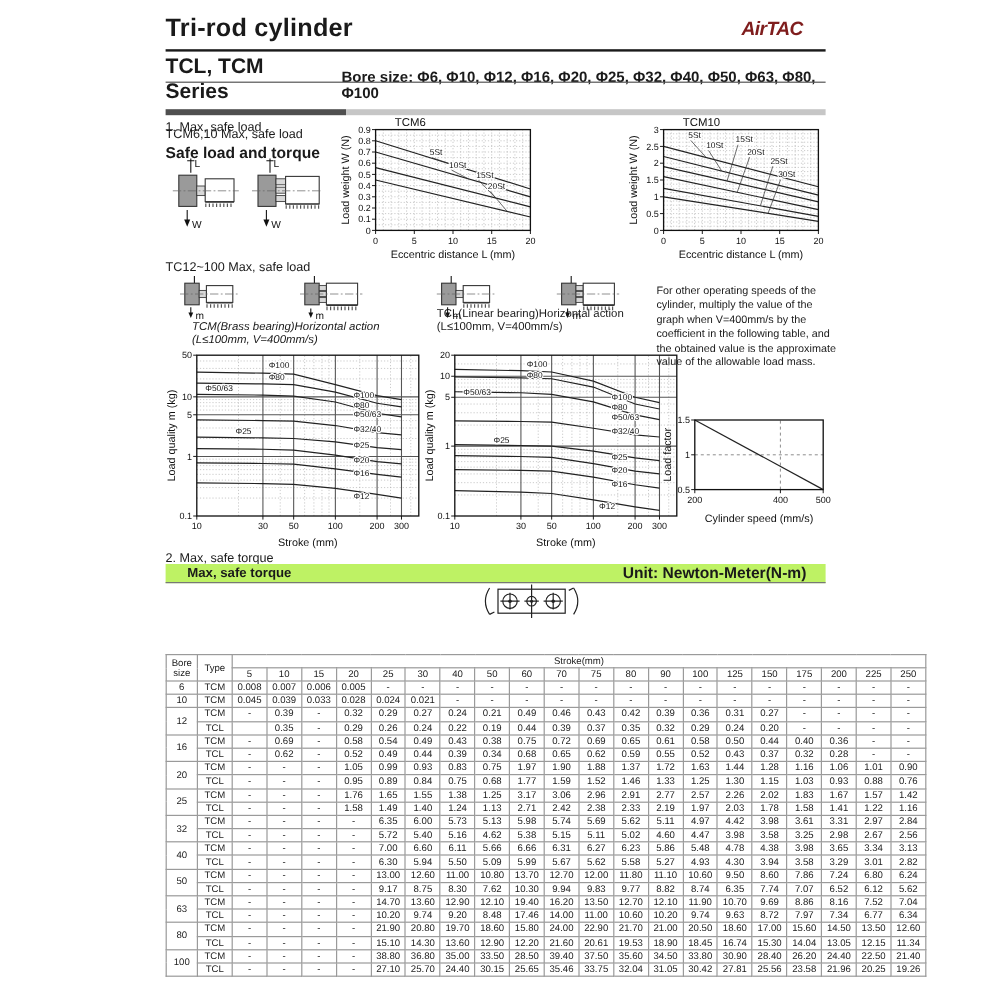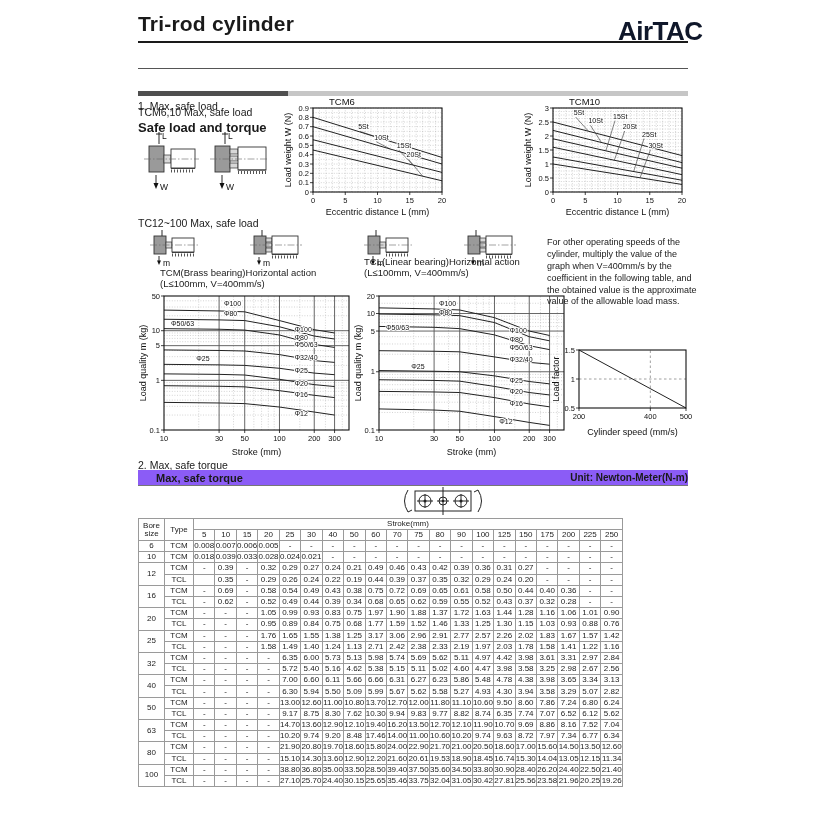--- a/index.html
+++ b/index.html
@@ -1,36 +1,36 @@
 <!DOCTYPE html>
 <html><head>
 <meta charset="utf-8">
 <style>
   html,body{margin:0;padding:0;background:#fff;}
   .page{position:relative;width:820px;height:820px;background:#fff;overflow:hidden;
         font-family:"Liberation Sans",sans-serif;color:#1a1a1a;}
   .abs{position:absolute;}
   
   .h1{font-size:21px;font-weight:bold;letter-spacing:.2px;}
-  .logo{font-size:26px;font-weight:bold;color:#0f172a;letter-spacing:-.5px;}
+  .logo{font-size:16px;font-weight:bold;color:#7f1d1d;letter-spacing:-.5px;font-style:italic;}
   .rule{background:#1a1a1a;}
   .series{font-size:17.5px;font-weight:bold;}
   .boreline{font-size:12.5px;font-weight:bold;}
   .secTitle{font-size:13px;font-weight:bold;margin-top:45px;}
   .secBar{height:5px;background:linear-gradient(to right,#4f4f4f 0 150px,#c6c6c6 150px 100%);}
   .small{font-size:10.5px;}
   .cap{font-size:9.5px;line-height:1.18;}
   .note{font-size:9px;line-height:1.32;width:150px;}
   
-  .tbar{width:550px;height:15px;background:#8b5cf6;display:flex;justify-content:space-between;
+  .tbar{width:550px;height:15px;background:#bef264;display:flex;justify-content:space-between;
         align-items:center;border-bottom:1px solid #777;}
   .tbar .lt{font-size:11px;font-weight:bold;padding-left:18px;}
-  .tbar .rt{font-size:10px;font-weight:bold;padding-right:0;}
+  .tbar .rt{font-size:13px;font-weight:bold;padding-right:16px;}
   
-  table{border-collapse:collapse;table-layout:fixed;width:485px;font-size:8px;border:1.5px solid #555;}
+  table{border-collapse:collapse;table-layout:fixed;width:634px;font-size:8px;border:1.5px solid #555;margin-top:27px;}
   th,td{border:1px solid #9a9a9a;text-align:center;padding:0;height:10.2px;line-height:1;
         font-weight:normal;color:#222;overflow:hidden;white-space:nowrap;}
   thead th{height:10px;}
   col.c-bore{width:26px;} col.c-type{width:29px;}
   tr.gstart td{border-top:1.2px solid #555;}
   
   svg text{fill:#111;font-family:"Liberation Sans",sans-serif;}
   .gmin{stroke:#a8a8a8;stroke-width:.5;stroke-dasharray:1 1.6;}
   .gmaj{stroke:#555;stroke-width:.9;}
   .pbox{fill:none;stroke:#111;stroke-width:1.1;}
@@ -55,20 +55,24 @@
 </style>
 </head>
 <body>
 
 <div class="page">
 
   <div class="abs h1" style="left:138px;top:12px;">Tri-rod cylinder</div>
   <div class="abs logo" style="left:618px;top:16px;">AirTAC</div>
   <div class="abs rule" style="left:138px;top:41px;width:550px;height:2px;"></div>
 
+  <div class="abs" style="left:138px;top:45px;width:550px;display:flex;align-items:flex-end;">
+    <span class="series">TCL, TCM Series</span>
+    <span class="boreline" style="margin-left:16px;padding-bottom:2px;">Bore size: Φ6, Φ10, Φ12, Φ16, Φ20, Φ25, Φ32, Φ40, Φ50, Φ63, Φ80, Φ100</span>
+  </div>
   <div class="abs" style="left:138px;top:68px;width:550px;height:1px;background:#555;"></div>
 
   <div class="abs secTitle" style="left:138px;top:75px;">Safe load and torque</div>
   <div class="abs secBar" style="left:138px;top:91px;width:550px;"></div>
 
   <div class="abs small" style="left:138px;top:100px;">1. Max, safe load</div>
   <div class="abs small" style="left:138px;top:106px;">TCM6,10 Max, safe load</div>
 
   <svg class="abs" style="left:142px;top:128px;" width="128" height="80">
     <g>
@@ -339,21 +343,21 @@
       <rect x="24" y="8" width="26" height="18" class="dOutline"></rect>
       <line x1="2" y1="17" x2="54" y2="17" class="dCl"></line>
       <line x1="24" y1="26.5" x2="50" y2="26.5" class="dBase"></line>
       <line x1="24" y1="29" x2="50" y2="29" class="dHatch"></line>
       <line x1="11" y1="29" x2="11" y2="34" class="dArr"></line>
         <polygon points="11,37 9,32.5 13,32.5" fill="#111"></polygon>
       <text x="15" y="38" class="dTxt">m</text>
     </g>
   </svg>
 
-  <div class="abs cap" style="left:160px;top:267px;">
+  <div class="abs cap" style="left:160px;top:267px;font-style:italic;">
     <div>TCM(Brass bearing)Horizontal action</div>
     <div>(L≤100mm, V=400mm/s)</div>
   </div>
   <div class="abs cap" style="left:364px;top:256px;">
     <div>TCL(Linear bearing)Horizontal action</div>
     <div>(L≤100mm, V=400mm/s)</div>
   </div>
 
   <svg class="abs" style="left:138px;top:288px;" width="217" height="170">
       <line x1="60.761837571184905" y1="142" x2="60.761837571184905" y2="8" class="gmin"></line>
@@ -641,21 +645,21 @@
           <td>-</td>
           <td>-</td>
           <td>-</td>
           <td>-</td>
           <td>-</td>
           <td>-</td>
         </tr>
         <tr class="gstart">
           <td rowspan="1">10</td>
           <td>TCM</td>
-          <td>0.018</td>
+          <td>0.045</td>
           <td>0.039</td>
           <td>0.033</td>
           <td>0.028</td>
           <td>0.024</td>
           <td>0.021</td>
           <td>-</td>
           <td>-</td>
           <td>-</td>
           <td>-</td>
           <td>-</td>
@@ -941,21 +945,21 @@
           <td>5.99</td>
           <td>5.67</td>
           <td>5.62</td>
           <td>5.58</td>
           <td>5.27</td>
           <td>4.93</td>
           <td>4.30</td>
           <td>3.94</td>
           <td>3.58</td>
           <td>3.29</td>
-          <td>5.07</td>
+          <td>3.01</td>
           <td>2.82</td>
         </tr>
         <tr class="gstart">
           <td rowspan="2">50</td>
           <td>TCM</td>
           <td>-</td>
           <td>-</td>
           <td>-</td>
           <td>-</td>
           <td>13.00</td>

